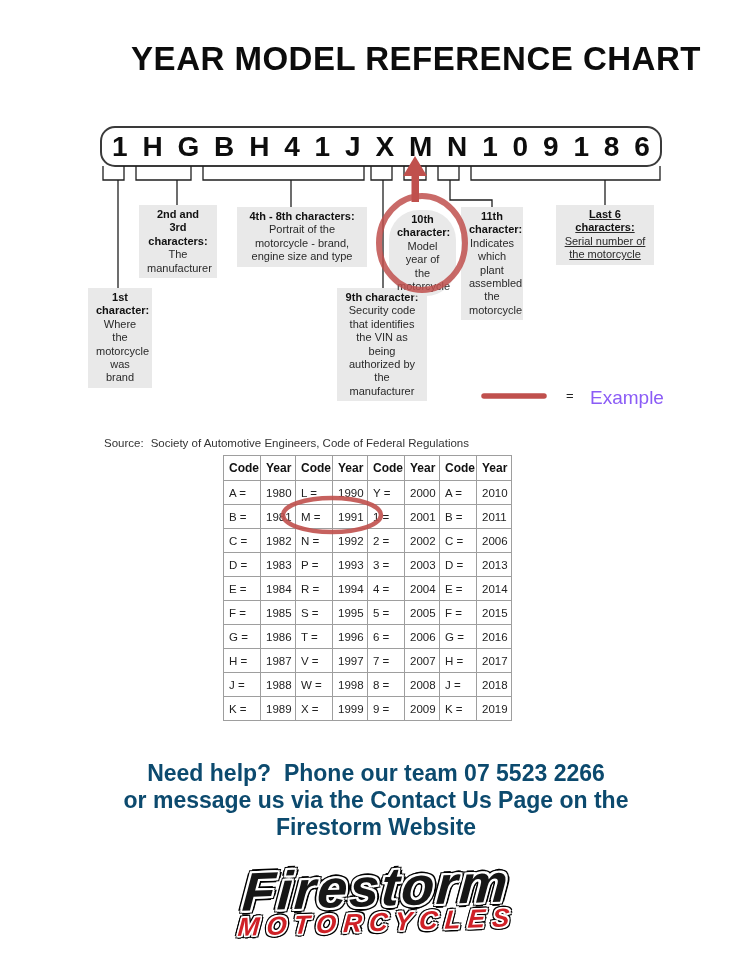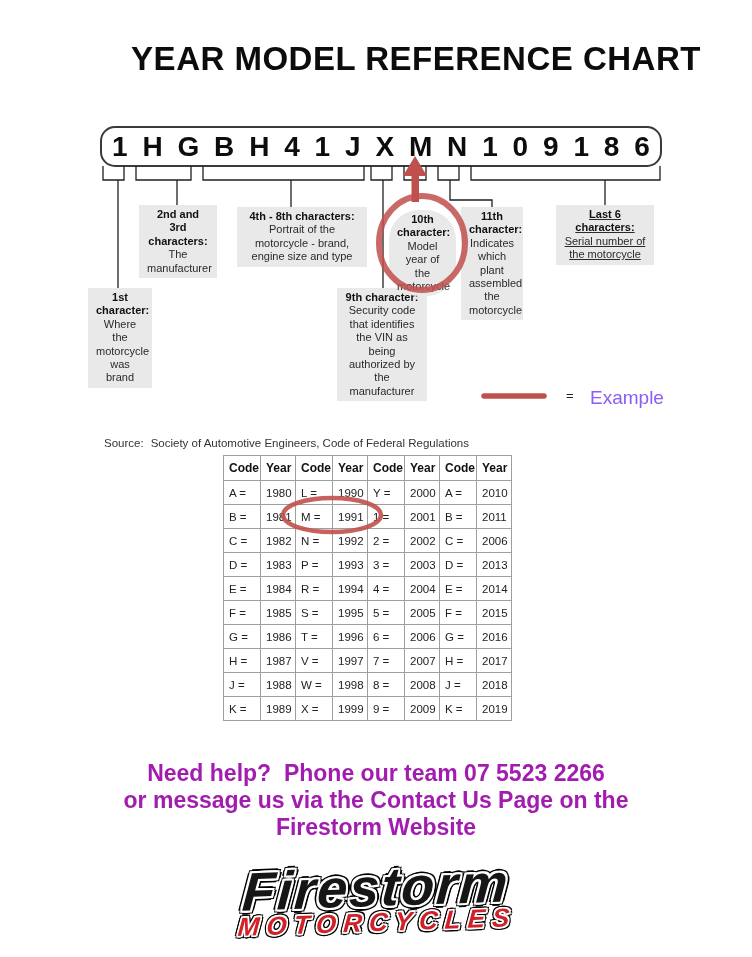--- a/index.html
+++ b/index.html
@@ -37,21 +37,21 @@
   table.year-table{position:absolute;left:223px;top:455px;border-collapse:collapse;z-index:2;background:#fff;}
   .year-table th,.year-table td{
     border:1px solid #9e9e9e;text-align:left;vertical-align:middle;padding:0 0 0 5px;box-sizing:content-box;
   }
   .year-table th{font-weight:bold;font-size:12px;height:24px;color:#111;}
   .year-table td{font-size:11.5px;height:23px;color:#222;}
   .col-code{width:31px;}
   .col-year{width:29px;}
   .footer{
     position:absolute;left:0;top:760px;width:100%;text-align:center;
-    font-weight:bold;font-size:23px;line-height:27px;color:#a21caf;z-index:2;
+    font-weight:bold;font-size:23px;line-height:27px;color:#0c4a6e;z-index:2;
   }
   .footer div{white-space:pre-wrap;}
   .logo{position:absolute;left:0;top:860px;width:100%;display:flex;justify-content:center;z-index:2;}
   .logo-tilt{transform:rotate(-2deg);text-align:center;}
   .logo-word{
     font-style:italic;font-weight:bold;font-size:54px;line-height:1;color:#161616;
     letter-spacing:2px;transform:skewX(-6deg);
     text-shadow:
       -2px -2px 0 #fff, 2px -2px 0 #fff, -2px 2px 0 #fff, 2px 2px 0 #fff,
       -2px 0 0 #fff, 2px 0 0 #fff, 0 -2px 0 #fff, 0 2px 0 #fff,

